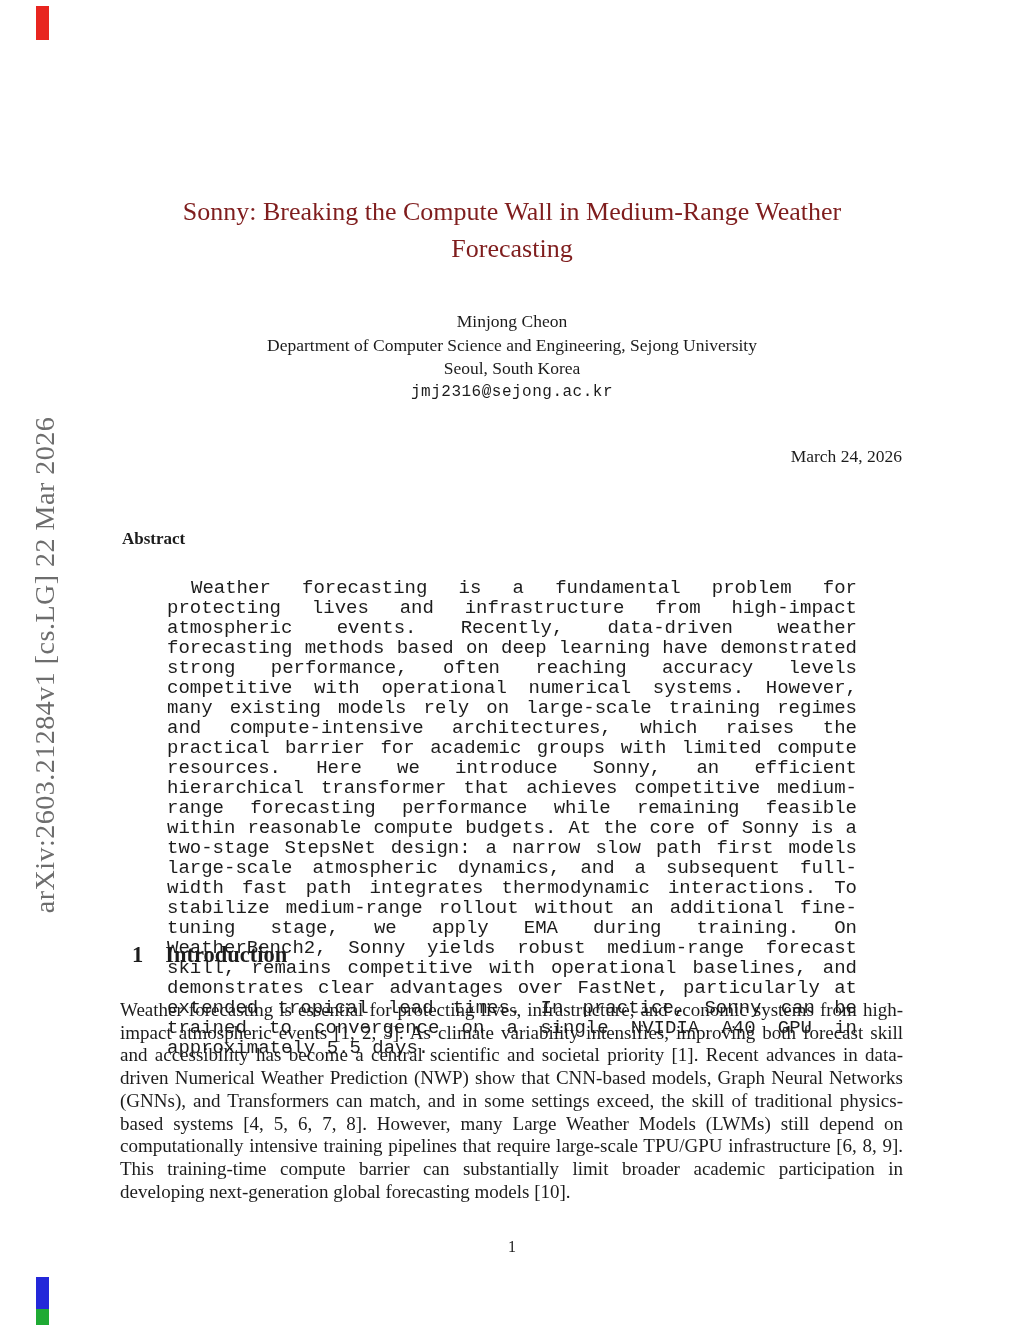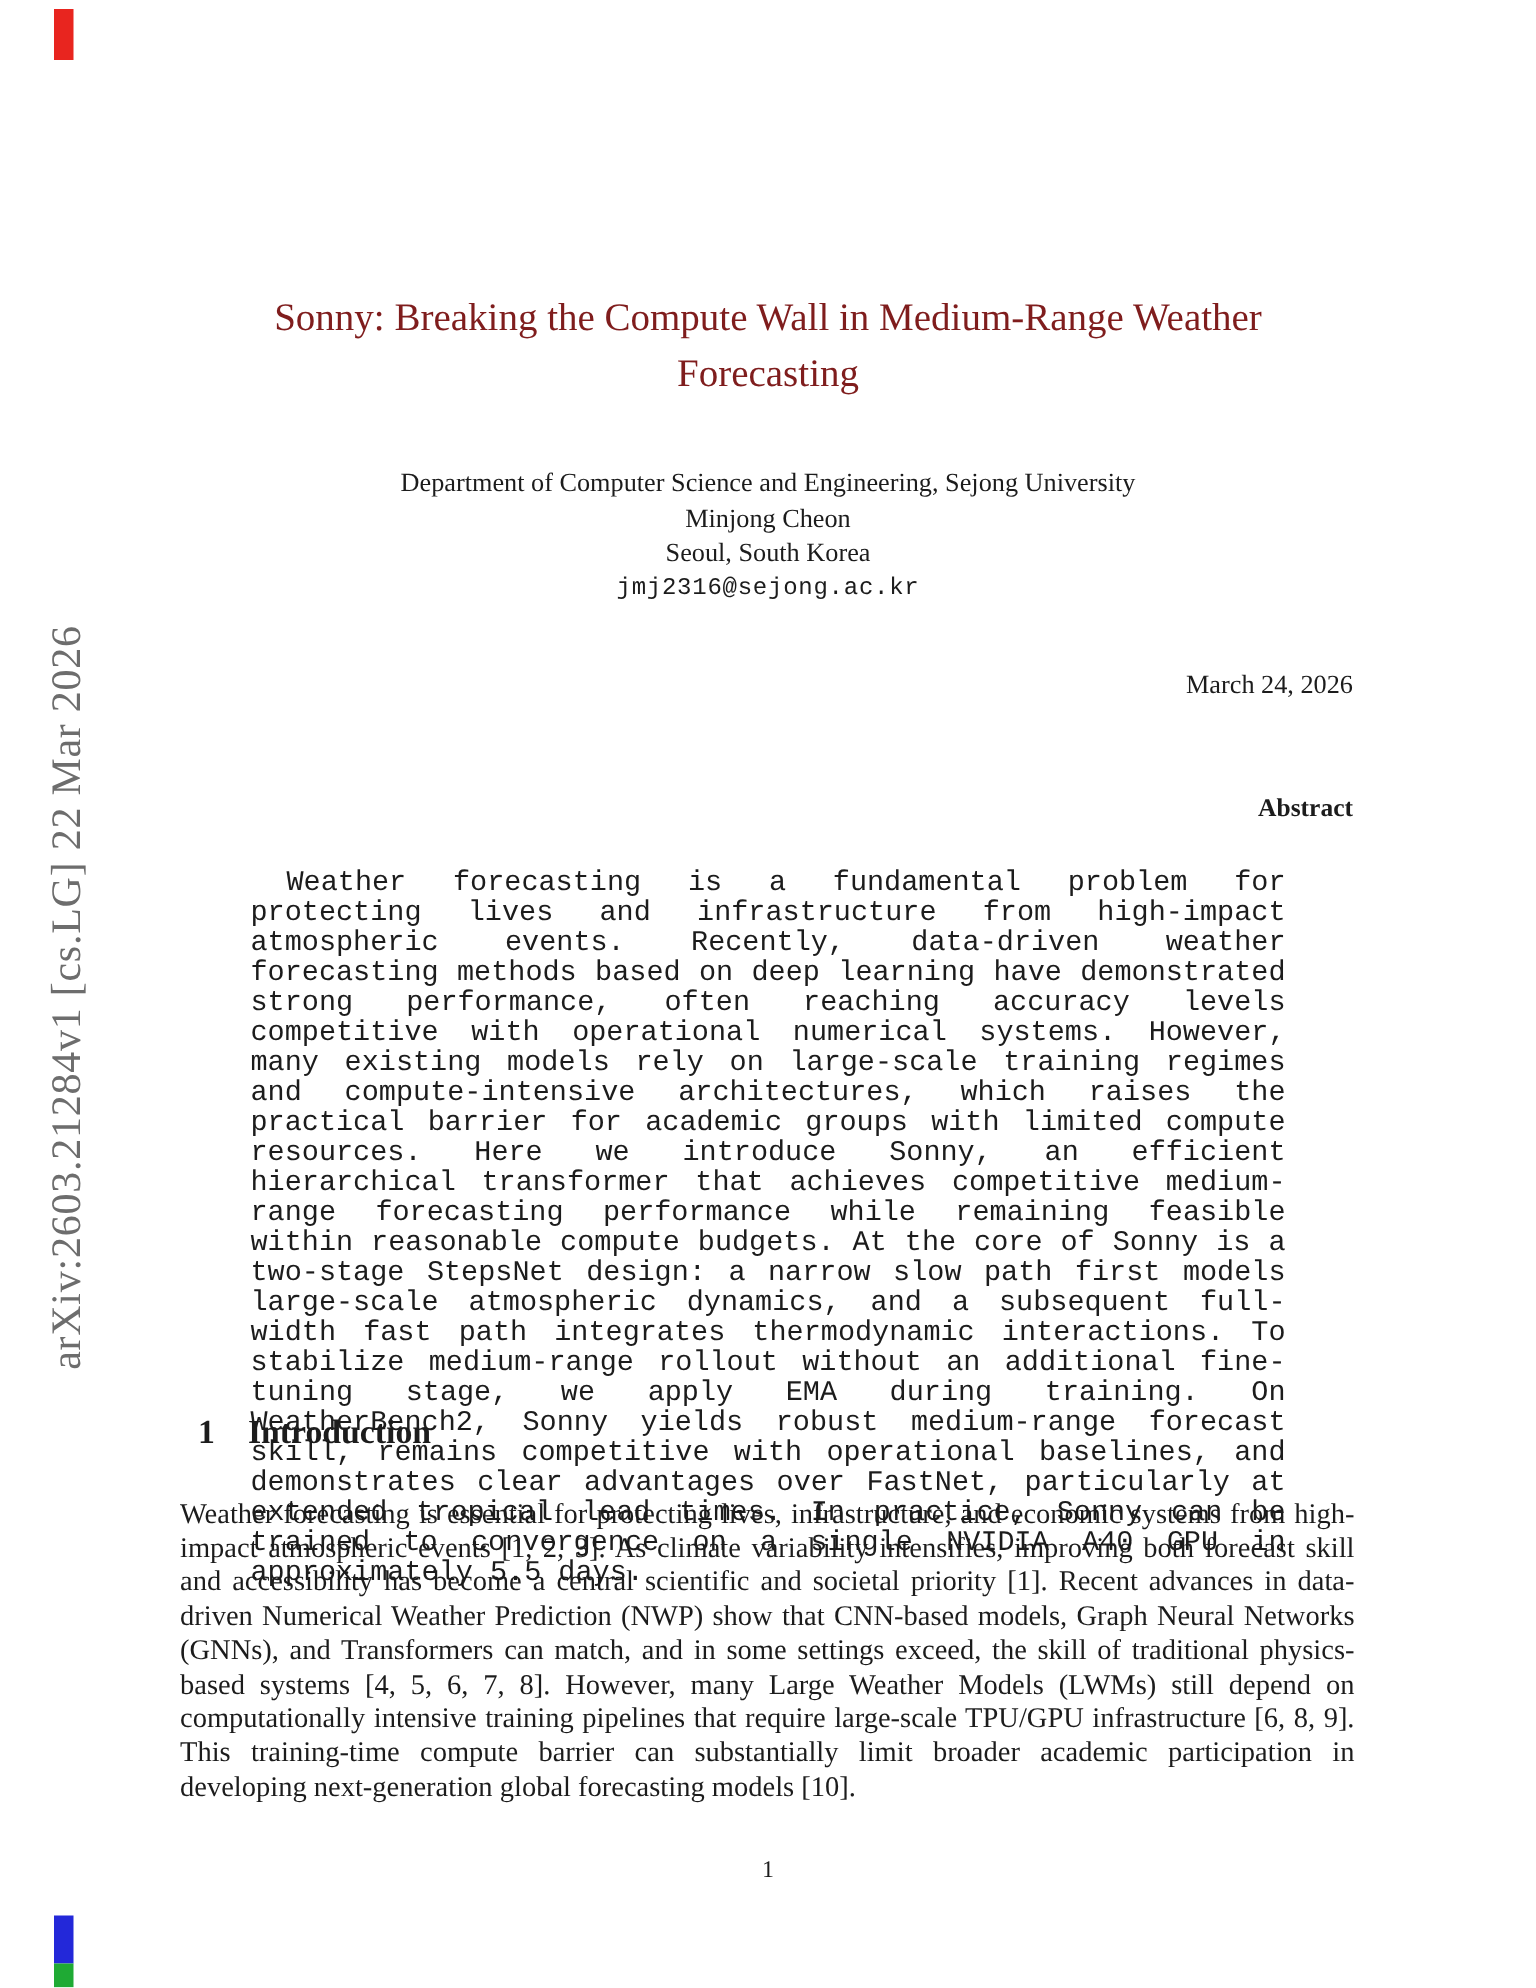--- a/index.html
+++ b/index.html
@@ -71,21 +71,21 @@
     width: 780px;
     text-align: right;
     font-size: 17.5px;
   }
 
   .abstract-heading {
     position: absolute;
     top: 529px;
     left: 122px;
     width: 780px;
-    text-align: right;
+    text-align: left;
     font-weight: bold;
     font-size: 17px;
   }
 
   .abstract-body {
     position: absolute;
     top: 578px;
     left: 167px;
     width: 690px;
     font-size: 19px;
@@ -131,22 +131,22 @@
 
   <div class="strip strip-red"></div>
   <div class="strip strip-blue"></div>
   <div class="strip strip-green"></div>
 
   <div class="arxiv-watermark">arXiv:2603.21284v1 [cs.LG] 22 Mar 2026</div>
 
   <h1 class="title" style="margin:0; font-weight:normal;">Sonny: Breaking the Compute Wall in Medium-Range Weather Forecasting</h1>
 
   <div class="author-block">
+    <div>Minjong Cheon</div>
     <div>Department of Computer Science and Engineering, Sejong University</div>
-    <div>Minjong Cheon</div>
     <div>Seoul, South Korea</div>
     <div class="email">jmj2316@sejong.ac.kr</div>
   </div>
 
   <div class="date-line">March 24, 2026</div>
 
   <div class="abstract-heading">Abstract</div>
 
   <p class="abstract-body" style="margin:0;">Weather forecasting is a fundamental problem for protecting lives and infrastructure from high-impact atmospheric events. Recently, data-driven weather forecasting methods based on deep learning have demonstrated strong performance, often reaching accuracy levels competitive with operational numerical systems. However, many existing models rely on large-scale training regimes and compute-intensive architectures, which raises the practical barrier for academic groups with limited compute resources. Here we introduce Sonny, an efficient hierarchical transformer that achieves competitive medium-range forecasting performance while remaining feasible within reasonable compute budgets. At the core of Sonny is a two-stage StepsNet design: a narrow slow path first models large-scale atmospheric dynamics, and a subsequent full-width fast path integrates thermodynamic interactions. To stabilize medium-range rollout without an additional fine-tuning stage, we apply EMA during training. On WeatherBench2, Sonny yields robust medium-range forecast skill, remains competitive with operational baselines, and demonstrates clear advantages over FastNet, particularly at extended tropical lead times. In practice, Sonny can be trained to convergence on a single NVIDIA A40 GPU in approximately 5.5 days.</p>
 

